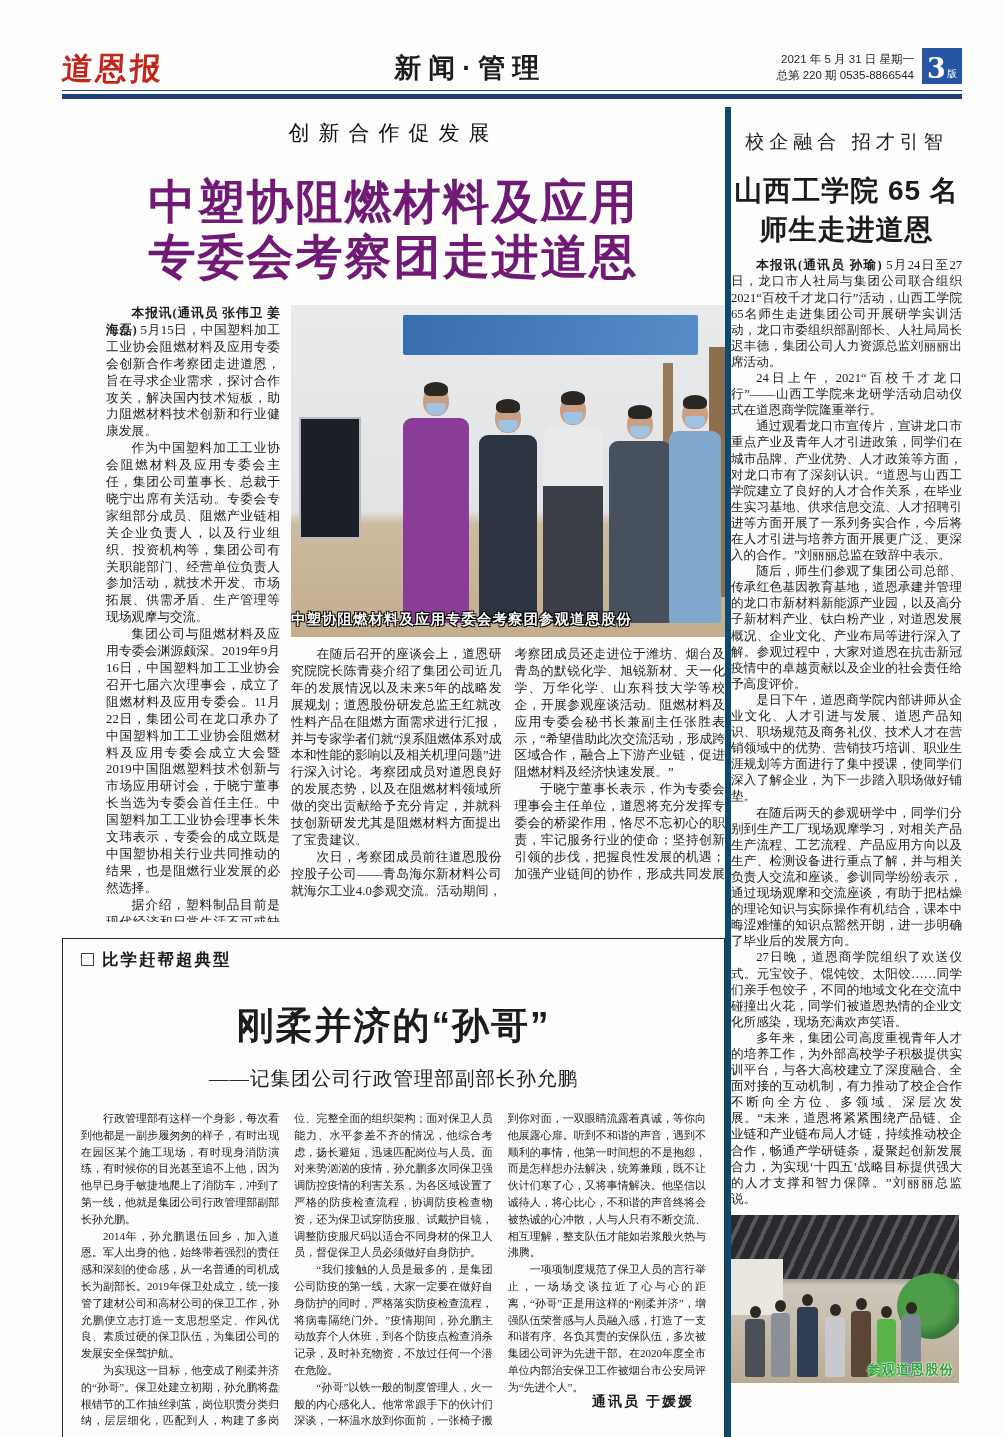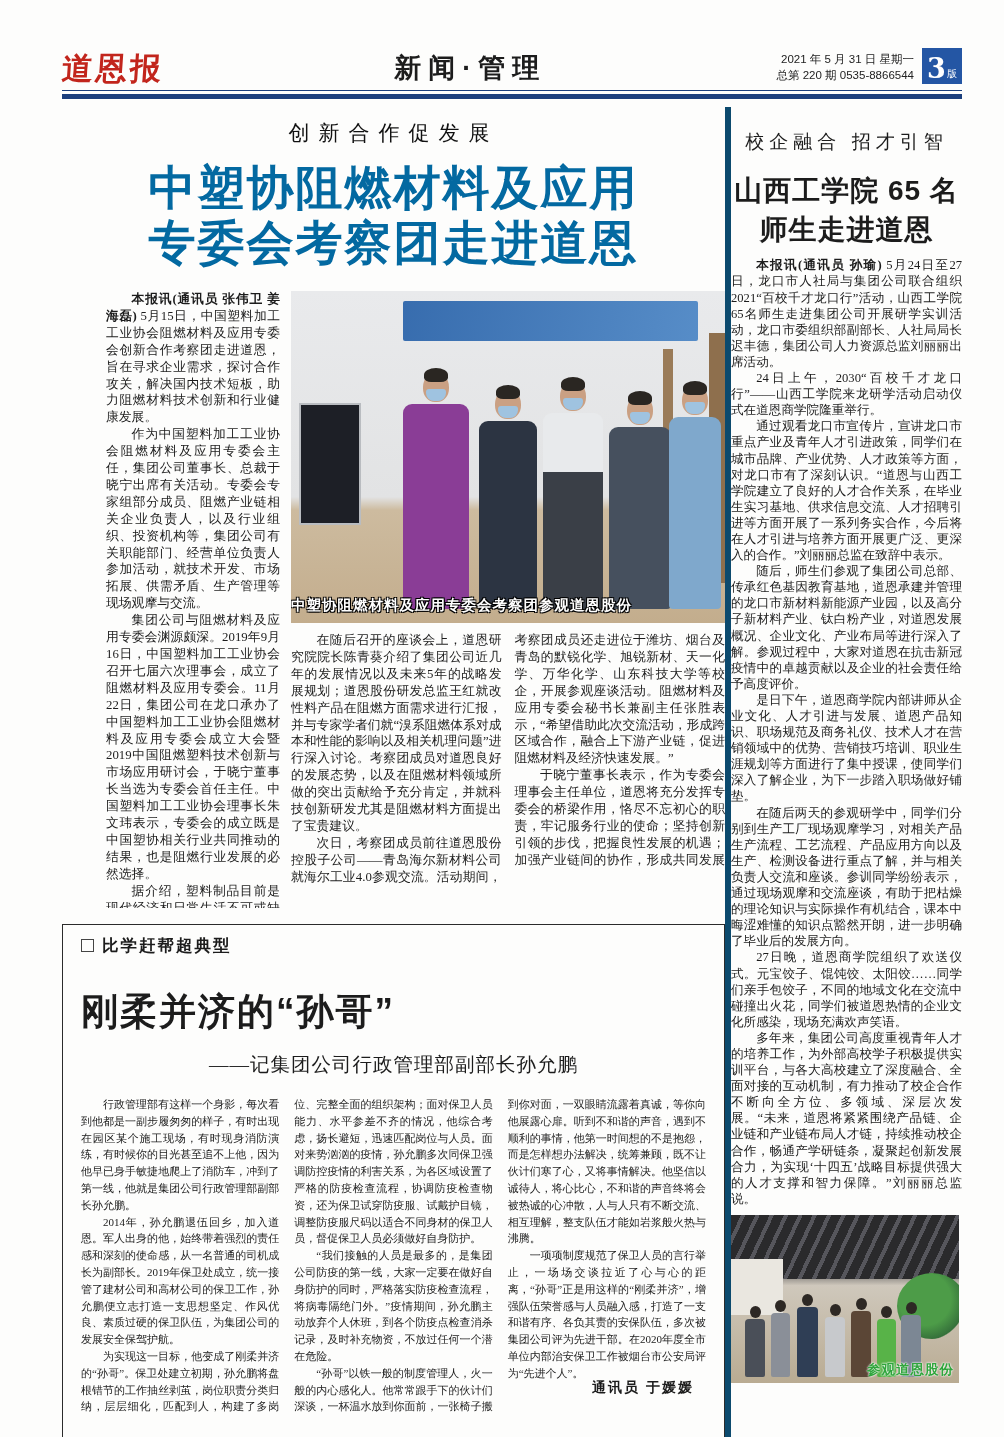--- a/index.html
+++ b/index.html
@@ -33,21 +33,21 @@
 
   
   .content { display:flex; margin:8px 42px 0 62px; }
   .main-col { width:663px; }
   .right-col { width:237px; border-left:6px solid #0c4a6e; margin-left:0; }
 
   
   .a-head { text-align:center; padding-top:12px; }
   .kicker { font-family:"Liberation Sans",sans-serif; font-size:21px; letter-spacing:9px; color:#111; }
   .headline {
-    margin-top:14px; color:#0369a1; font-family:"Liberation Sans","DejaVu Sans",sans-serif;
+    margin-top:28px; color:#701a75; font-family:"Liberation Sans","DejaVu Sans",sans-serif;
     font-weight:bold; font-size:47px; line-height:1.17; letter-spacing:2px;
   }
   .a-body { display:flex; gap:11px; margin-top:20px; height:617px; overflow:hidden;margin-left:44px; }
   .colA { width:218px; }
   p.bp { font-size:12.8px; line-height:16.9px; text-align:justify; text-indent:2em; }
   p.bp b { font-family:inherit; }
   .photo-zone { width:434px; }
   .two-col { column-count:2; column-gap:13px; margin-top:9px; height:268px; overflow:hidden; }
 
   
@@ -75,21 +75,21 @@
   }
 
   
   .box-article {
     position:relative; margin-top:16px; border:1px solid #2b2b2b;
     height:514px; padding:10px 18px 0 18px; overflow:hidden;
   }
   .box-label { display:flex; align-items:center; gap:8px;
     font-family:"Liberation Sans",sans-serif; font-weight:bold; font-size:16.5px; letter-spacing:2px; }
   .sq { width:13px; height:13px; border:1.5px solid #444; display:inline-block; }
-  .box-title { margin-top:30px; font-family:"Liberation Sans","DejaVu Sans",sans-serif;
+  .box-title { text-align:center; margin-top:30px; font-family:"Liberation Sans","DejaVu Sans",sans-serif;
     font-weight:bold; font-size:37px; letter-spacing:2px; }
   .box-subtitle { text-align:center; margin-top:14px; font-size:19.5px; letter-spacing:1px; }
   .box-cols { column-count:3; column-gap:15px; margin-top:18px; height:344px; overflow:hidden; }
   .box-cols p { font-size:11px; line-height:16.8px; }
   .byline { position:absolute; right:30px; bottom:40px; font-weight:bold;
     font-family:"Liberation Sans",sans-serif; font-size:14px; letter-spacing:2px; }
 
   
   .r-kicker { text-align:center; margin-top:22px; font-family:"Liberation Sans",sans-serif;
     font-size:19px; letter-spacing:5px; }
@@ -214,21 +214,21 @@
     </div>
 
     <div class="right-col">
       <div class="r-kicker">校企融合  招才引智</div>
       <div class="r-title">
         <div>山西工学院 65 名</div>
         <div>师生走进道恩</div>
       </div>
       <div class="r-body">
         <p><b>本报讯(通讯员 孙瑜)</b><span> 5月24日至27日，龙口市人社局与集团公司联合组织2021“百校千才龙口行”活动，山西工学院65名师生走进集团公司开展研学实训活动，龙口市委组织部副部长、人社局局长迟丰德，集团公司人力资源总监刘丽丽出席活动。</span></p>
-        <p>24日上午，2030“百校千才龙口行”——山西工学院来龙研学活动启动仪式在道恩商学院隆重举行。</p>
+        <p>24日上午，2021“百校千才龙口行”——山西工学院来龙研学活动启动仪式在道恩商学院隆重举行。</p>
         <p>通过观看龙口市宣传片，宣讲龙口市重点产业及青年人才引进政策，同学们在城市品牌、产业优势、人才政策等方面，对龙口市有了深刻认识。“道恩与山西工学院建立了良好的人才合作关系，在毕业生实习基地、供求信息交流、人才招聘引进等方面开展了一系列务实合作，今后将在人才引进与培养方面开展更广泛、更深入的合作。”刘丽丽总监在致辞中表示。</p>
         <p>随后，师生们参观了集团公司总部、传承红色基因教育基地，道恩承建并管理的龙口市新材料新能源产业园，以及高分子新材料产业、钛白粉产业，对道恩发展概况、企业文化、产业布局等进行深入了解。参观过程中，大家对道恩在抗击新冠疫情中的卓越贡献以及企业的社会责任给予高度评价。</p>
         <p>是日下午，道恩商学院内部讲师从企业文化、人才引进与发展、道恩产品知识、职场规范及商务礼仪、技术人才在营销领域中的优势、营销技巧培训、职业生涯规划等方面进行了集中授课，使同学们深入了解企业，为下一步踏入职场做好铺垫。</p>
         <p>在随后两天的参观研学中，同学们分别到生产工厂现场观摩学习，对相关产品生产流程、工艺流程、产品应用方向以及生产、检测设备进行重点了解，并与相关负责人交流和座谈。参训同学纷纷表示，通过现场观摩和交流座谈，有助于把枯燥的理论知识与实际操作有机结合，课本中晦涩难懂的知识点豁然开朗，进一步明确了毕业后的发展方向。</p>
         <p>27日晚，道恩商学院组织了欢送仪式。元宝饺子、馄饨饺、太阳饺……同学们亲手包饺子，不同的地域文化在交流中碰撞出火花，同学们被道恩热情的企业文化所感染，现场充满欢声笑语。</p>
         <p>多年来，集团公司高度重视青年人才的培养工作，为外部高校学子积极提供实训平台，与各大高校建立了深度融合、全面对接的互动机制，有力推动了校企合作不断向全方位、多领域、深层次发展。“未来，道恩将紧紧围绕产品链、企业链和产业链布局人才链，持续推动校企合作，畅通产学研链条，凝聚起创新发展合力，为实现‘十四五’战略目标提供强大的人才支撑和智力保障。”刘丽丽总监说。</p>
       </div>
 
       <div class="photo2">
         <div class="p2-beams"></div>

